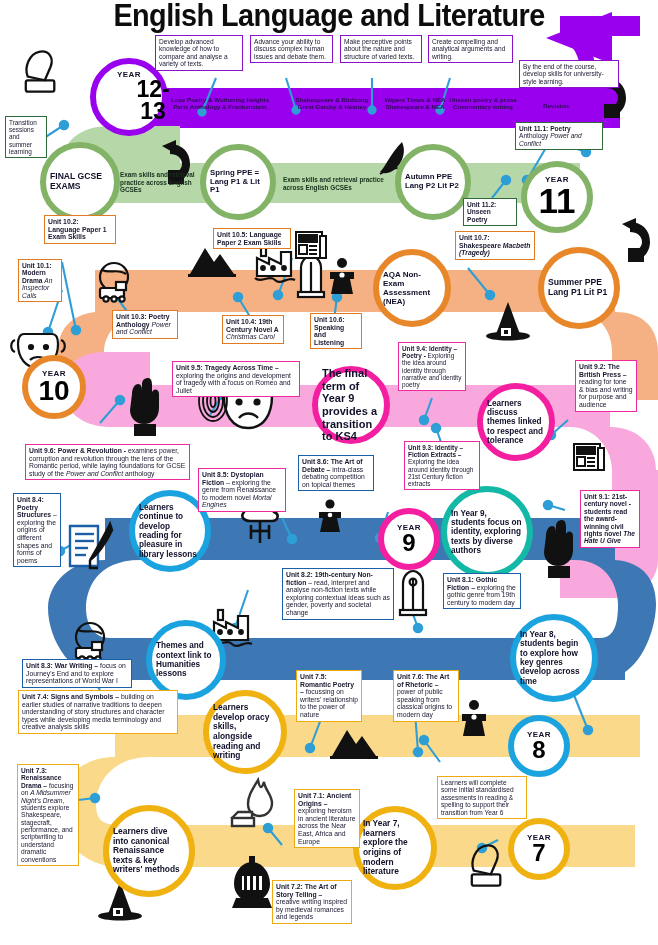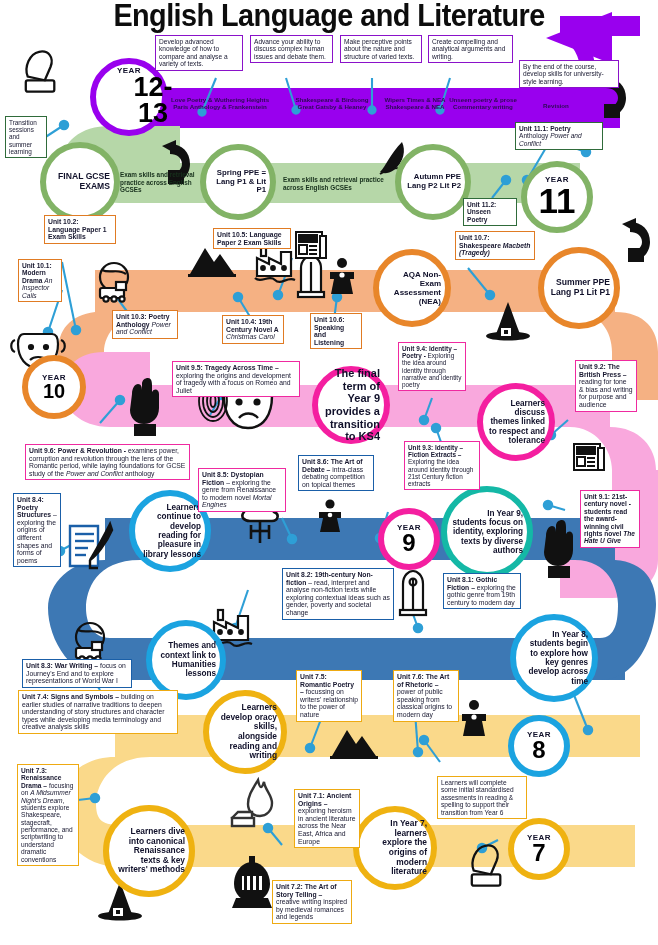--- a/index.html
+++ b/index.html
@@ -23,21 +23,21 @@
 
   .b-purple{border-color:#8a12c9;}
   .b-green{border-color:#2f6b3a;}
   .b-orange{border-color:#e07b23;}
   .b-pink{border-color:#ef2aa0;}
   .b-blue{border-color:#1a5fa8;}
   .b-yellow{border-color:#eeaa12;}
 
   
   .circ{position:absolute;box-sizing:border-box;border-radius:50%;background:#fff;
-        display:flex;align-items:center;justify-content:center;text-align:right;
+        display:flex;align-items:center;justify-content:center;text-align:left;
         font-weight:bold;color:#10102a;line-height:1.14;}
   .circ .inner{padding:0 4px;}
   .yr{position:absolute;box-sizing:border-box;border-radius:50%;background:#fff;
       display:flex;flex-direction:column;align-items:center;justify-content:center;text-align:center;}
   .yr .yl{font-size:8px;font-weight:bold;letter-spacing:.4px;color:#10102a;line-height:1;}
   .yr .yn{font-weight:bold;color:#000;line-height:.95;}
 
   .bandtxt{position:absolute;font-weight:bold;color:#2a1060;line-height:1.2;text-align:center;}
   .bandtxt.on-purple{color:#2d0a55;}
   .bandtxt.on-green{color:#17301c;}
@@ -384,21 +384,21 @@
     <g transform="translate(468,842) scale(0.95)" fill="none" stroke="#111" stroke-width="2.4">
       <path d="M6 30 C2 20 8 6 18 4 C28 2 34 10 30 20 L24 34 Z"></path>
       <rect x="4" y="34" width="30" height="12" rx="2"></rect>
     </g>
   </svg>
 
   <div class="title">English Language and Literature</div>
 
   <div class="yr" style="left:90px;top:58px;width:78px;height:78px;border:6px solid #9900EE;">
     <div class="yl">YEAR</div>
-    <div class="yn" style="font-size:27px;margin-left:48px;">12-13</div>
+    <div class="yn" style="font-size:23px;margin-left:48px;">12-13</div>
   </div>
 
   <div class="box b-purple" style="left:155px;top:35px;width:88px;font-size:6.6px;">
     <span>Develop advanced knowledge of how to compare and analyse a variety of texts.</span>
   </div>
   <div class="box b-purple" style="left:250px;top:35px;width:83px;font-size:6.6px;">
     <span>Advance your ability to discuss complex human issues and debate them.</span>
   </div>
   <div class="box b-purple" style="left:340px;top:35px;width:82px;font-size:6.6px;">
     <span>Make perceptive points about the nature and structure of varied texts.</span>
@@ -459,21 +459,21 @@
     <span class="hd">Unit 11.1: Poetry</span>
     <span>Anthology </span><span class="it">Power and Conflict</span>
   </div>
   <div class="box b-green" style="left:463px;top:198px;width:54px;font-size:6.6px;">
     <div class="hd">Unit 11.2:</div>
     <div class="hd">Unseen Poetry</div>
   </div>
 
   <div class="yr" style="left:22px;top:355px;width:64px;height:64px;border:6px solid #e8862a;">
     <div class="yl">YEAR</div>
-    <div class="yn" style="font-size:20px;">10</div>
+    <div class="yn" style="font-size:28px;">10</div>
   </div>
   <div class="circ" style="left:373px;top:249px;width:78px;height:78px;border:6px solid #e8862a;font-size:8px;">
     <div class="inner">AQA Non-Exam Assessment (NEA)</div>
   </div>
   <div class="circ" style="left:538px;top:247px;width:82px;height:82px;border:6px solid #e8862a;font-size:8.6px;">
     <div class="inner">Summer PPE Lang P1 Lit P1</div>
   </div>
 
   <div class="box b-orange" style="left:18px;top:259px;width:44px;font-size:6.6px;">
     <span class="hd">Unit 10.1:</span>

